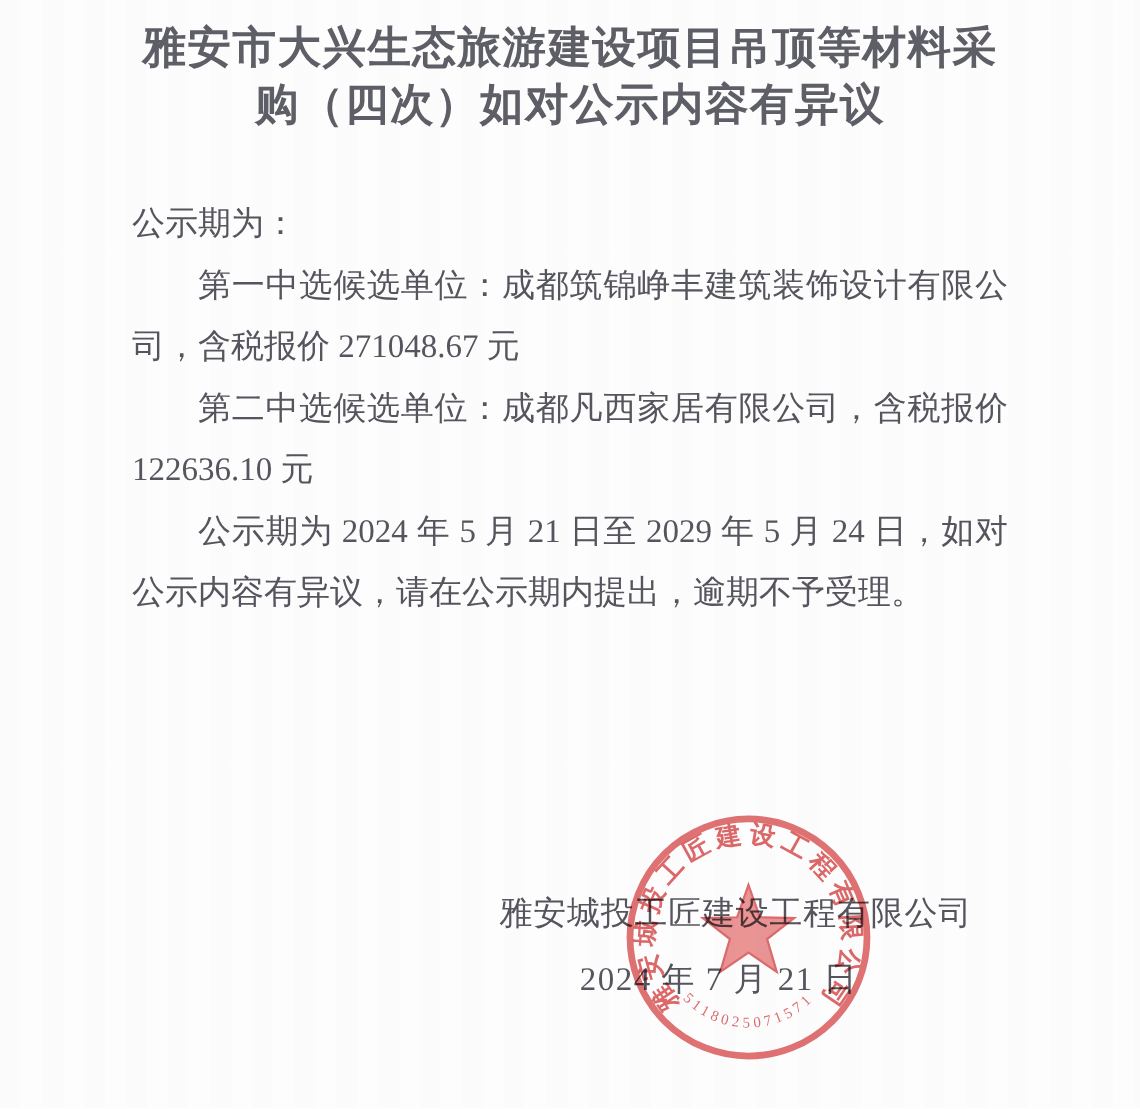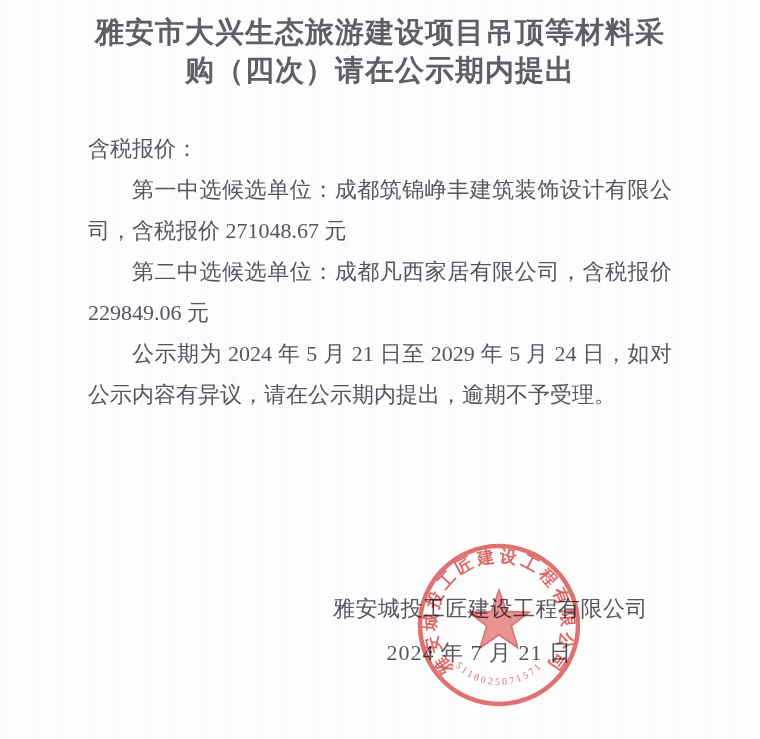--- a/index.html
+++ b/index.html
@@ -65,27 +65,27 @@
   .seal .ring-text   { font-size: 17px; letter-spacing: 4px; fill: #da5454; font-weight: bold; }
   .seal .serial-text { font-size: 10px; letter-spacing: 2.6px; fill: #d75b5b; }
 </style>
 </head>
 <body>
 
 <div class="page">
 
   <h1 class="title">
     <div>雅安市大兴生态旅游建设项目吊顶等材料采</div>
-    <div>购（四次）请在公示期内提出</div>
+    <div>购（四次）如对公示内容有异议</div>
   </h1>
 
   <div class="body-text">
-    <p>含税报价：</p>
+    <p>公示期为：</p>
     <p class="para">第一中选候选单位：成都筑锦峥丰建筑装饰设计有限公司，含税报价 271048.67 元</p>
-    <p class="para">第二中选候选单位：成都凡西家居有限公司，含税报价 229849.06 元</p>
+    <p class="para">第二中选候选单位：成都凡西家居有限公司，含税报价 122636.10 元</p>
     <p class="para">公示期为 2024 年 5 月 21 日至 2029 年 5 月 24 日，如对公示内容有异议，请在公示期内提出，逾期不予受理。</p>
   </div>
 
   <div class="signature-block">
     <div class="sig-company">雅安城投工匠建设工程有限公司</div>
     <div class="sig-date">2024 年 7 月 21 日</div>
   </div>
 
   <svg class="seal" viewBox="0 0 170 170" xmlns="http://www.w3.org/2000/svg" aria-hidden="true">
     <defs>

